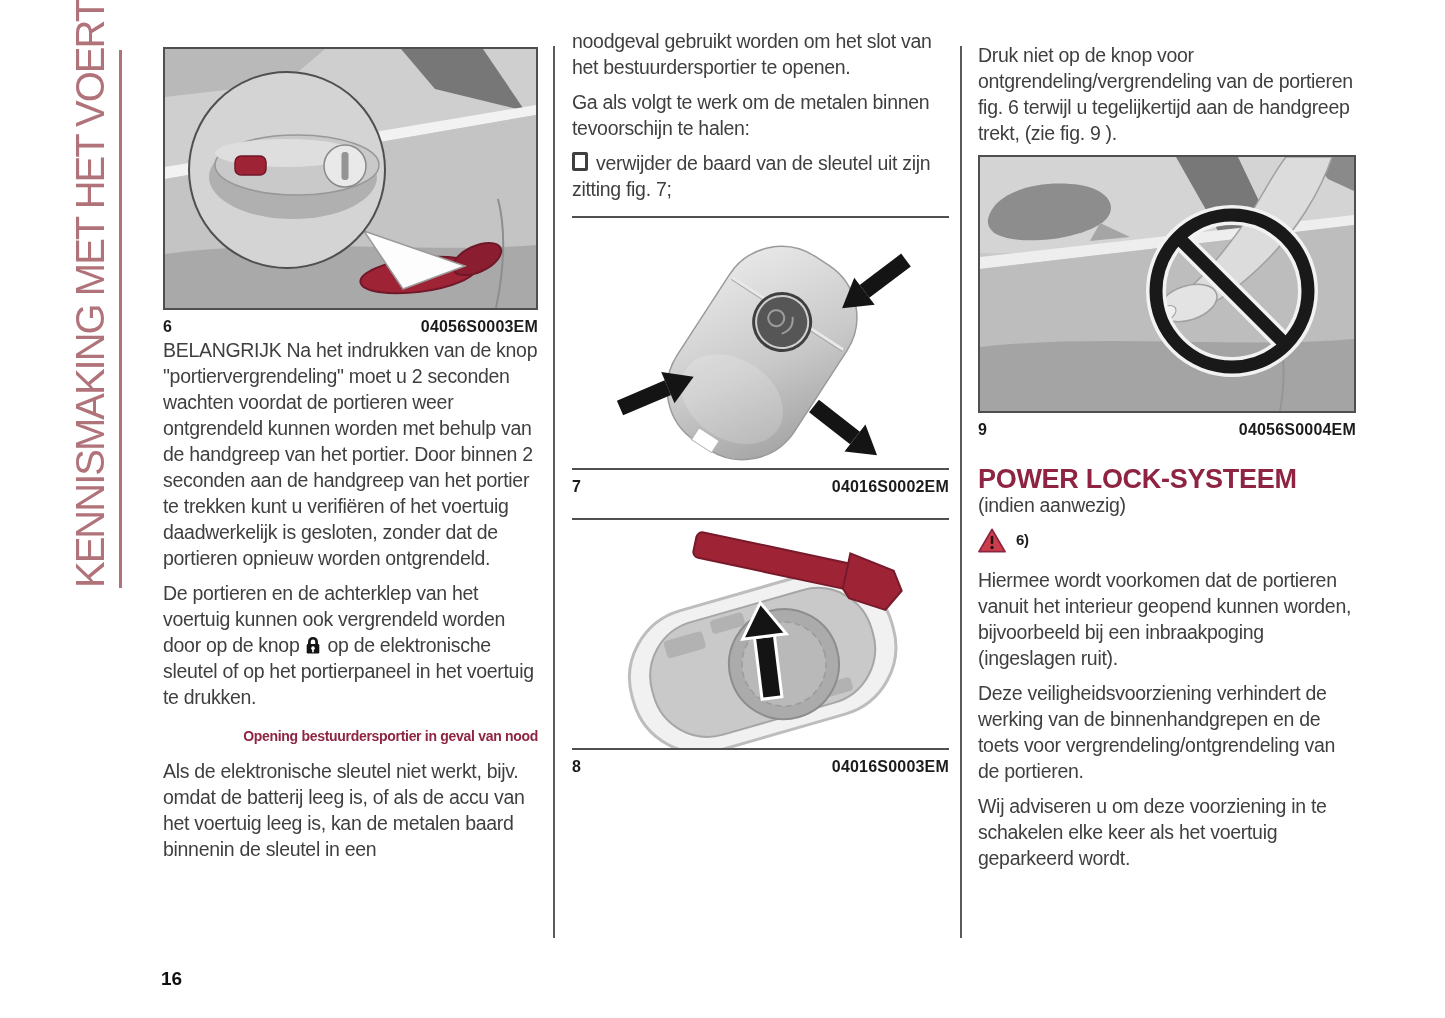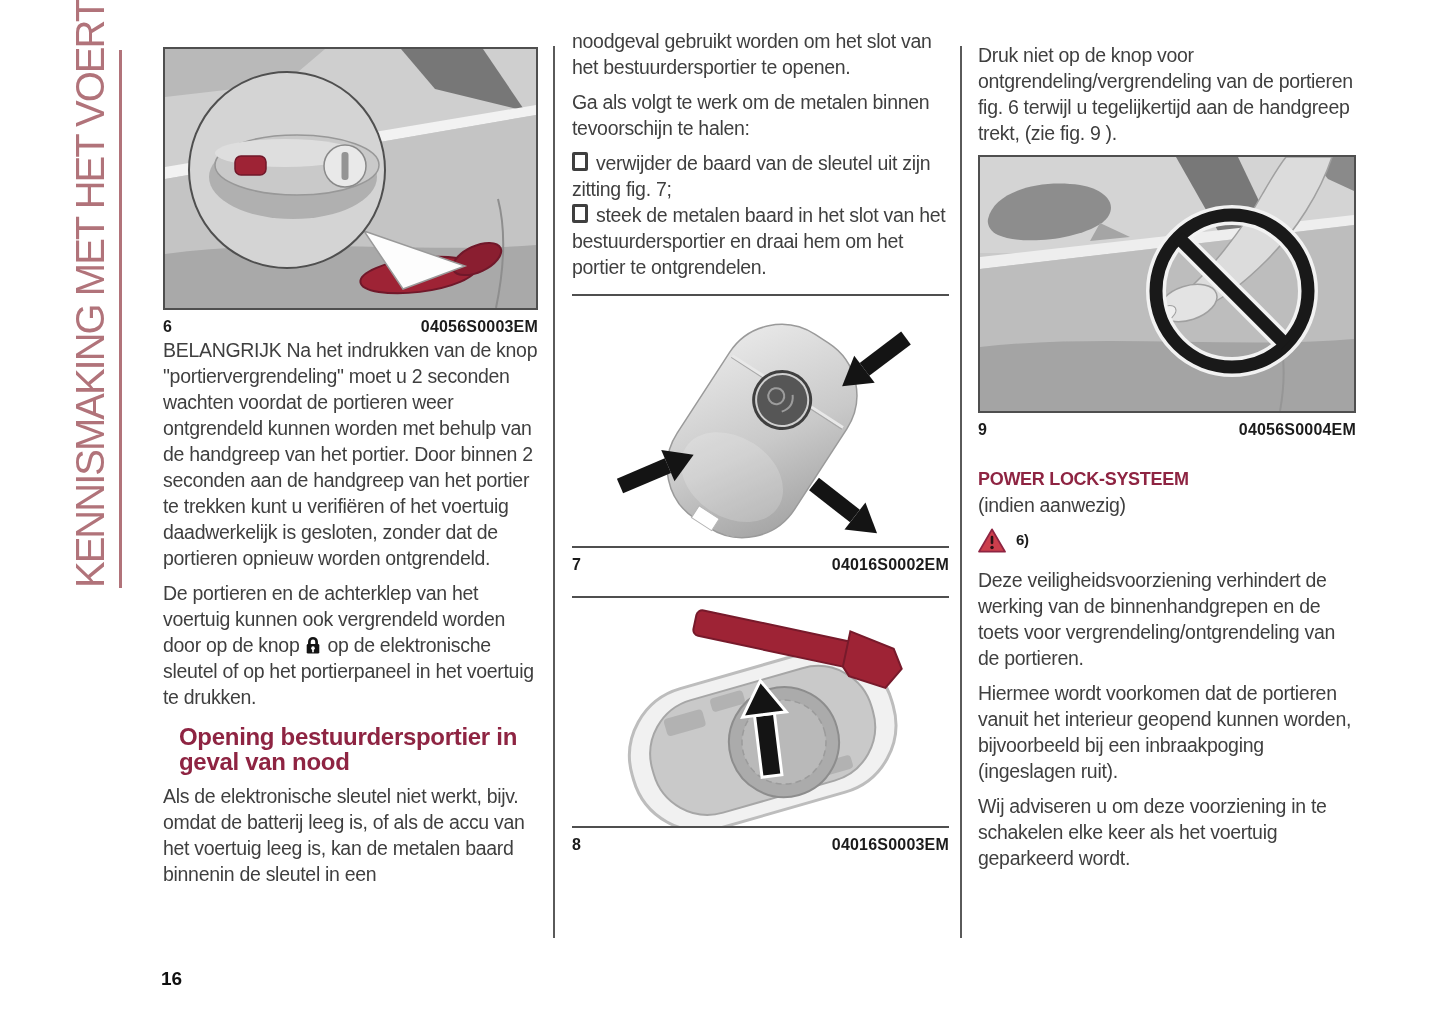--- a/index.html
+++ b/index.html
@@ -18,22 +18,22 @@
   #col3{left:978px;top:42px;width:378px;}
   .divider{position:absolute;top:46px;width:2px;height:892px;background:#5a5a5a;}
   #div1{left:553px;} #div2{left:960px;}
   
   .figbox{border:2px solid #4f4f4f;line-height:0;}
   .figstrip{border-top:2px solid #4f4f4f;border-bottom:2px solid #4f4f4f;line-height:0;}
   .caption{display:flex;justify-content:space-between;align-items:baseline;
     margin:7px 0 0 0;font-size:16px;font-weight:bold;color:#1b1b1b;line-height:20px;
     letter-spacing:0.2px;}
   
-  .subhead{color:#8E2442;font-weight:bold;font-size:24px;line-height:25px;margin:14px 0 9px 16px;}
-  .mainhead{color:#8E2442;font-weight:bold;font-size:18px;line-height:26px;
+  .subhead{color:#8E2442;font-weight:bold;font-size:14px;line-height:25px;margin:14px 0 9px 0;text-align:right;}
+  .mainhead{color:#8E2442;font-weight:bold;font-size:27px;line-height:26px;
     letter-spacing:-0.3px;margin:26px 0 0 0;}
   .ifpresent{margin:0 0 12px 0;}
   .warnrow{display:flex;align-items:center;gap:10px;margin:2px 0 14px 0;}
   .warn-ref{font-weight:bold;font-size:15px;color:#1b1b1b;}
   
   .sq{display:inline-block;width:10px;height:13px;border:3px solid #3f3f3f;
     border-radius:2px;margin:0 8px 0 0;vertical-align:-1px;}
   .lock-svg{vertical-align:-3px;margin:0 5px;}
   .mt6{margin-top:14px;}
   .pagenum{position:absolute;left:161px;top:968px;font-size:19px;font-weight:bold;color:#101010;}
@@ -89,21 +89,20 @@
 
     <div class="subhead">Opening bestuurdersportier in geval van nood</div>
 
     <p>Als de elektronische sleutel niet werkt, bijv. omdat de batterij leeg is, of als de accu van het voertuig leeg is, kan de metalen baard binnenin de sleutel in een</p>
   </div>
 
   <div class="col" id="col2">
     <p>noodgeval gebruikt worden om het slot van het bestuurdersportier te openen.</p>
     <p>Ga als volgt te werk om de metalen binnen tevoorschijn te halen:</p>
     <p class="bullet" style="margin:0"><span class="sq"></span><span>verwijder de baard van de sleutel uit zijn zitting fig. 7;</span></p>
-    <p class="bullet" style="margin:0"><span class="sq"></span><span>steek de metalen baard in het slot van het bestuurdersportier en draai hem om het portier te ontgrendelen.</span></p>
 
     <div class="figstrip mt6">
       <svg width="377" height="250" viewBox="0 0 377 250">
         <defs>
           <linearGradient id="silver" x1="0" y1="0" x2="1" y2="1">
             <stop offset="0" stop-color="#ededed"></stop>
               <stop offset="0.55" stop-color="#c9c9c9"></stop>
               <stop offset="1" stop-color="#9d9d9d"></stop>
           </linearGradient>
         </defs>
@@ -200,19 +199,19 @@
 
     <div class="warnrow">
       <svg width="28" height="25" viewBox="0 0 30 27">
         <polygon points="15,1.5 29,25.5 1,25.5" fill="#cc3e4c" stroke="#8E2442" stroke-width="2" stroke-linejoin="round"></polygon>
         <rect x="13.6" y="8.5" width="2.8" height="9" rx="1.2" fill="#2b1216"></rect>
         <circle cx="15" cy="21" r="1.9" fill="#2b1216"></circle>
       </svg>
       <span class="warn-ref">6)</span>
     </div>
 
+    <p>Hiermee wordt voorkomen dat de portieren vanuit het interieur geopend kunnen worden, bijvoorbeeld bij een inbraakpoging (ingeslagen ruit).</p>
     <p>Deze veiligheidsvoorziening verhindert de werking van de binnenhandgrepen en de toets voor vergrendeling/ontgrendeling van de portieren.</p>
-    <p>Hiermee wordt voorkomen dat de portieren vanuit het interieur geopend kunnen worden, bijvoorbeeld bij een inbraakpoging (ingeslagen ruit).</p>
     <p>Wij adviseren u om deze voorziening in te schakelen elke keer als het voertuig geparkeerd wordt.</p>
   </div>
 
   <div class="pagenum">16</div>
 </div>
 
 </body></html>

